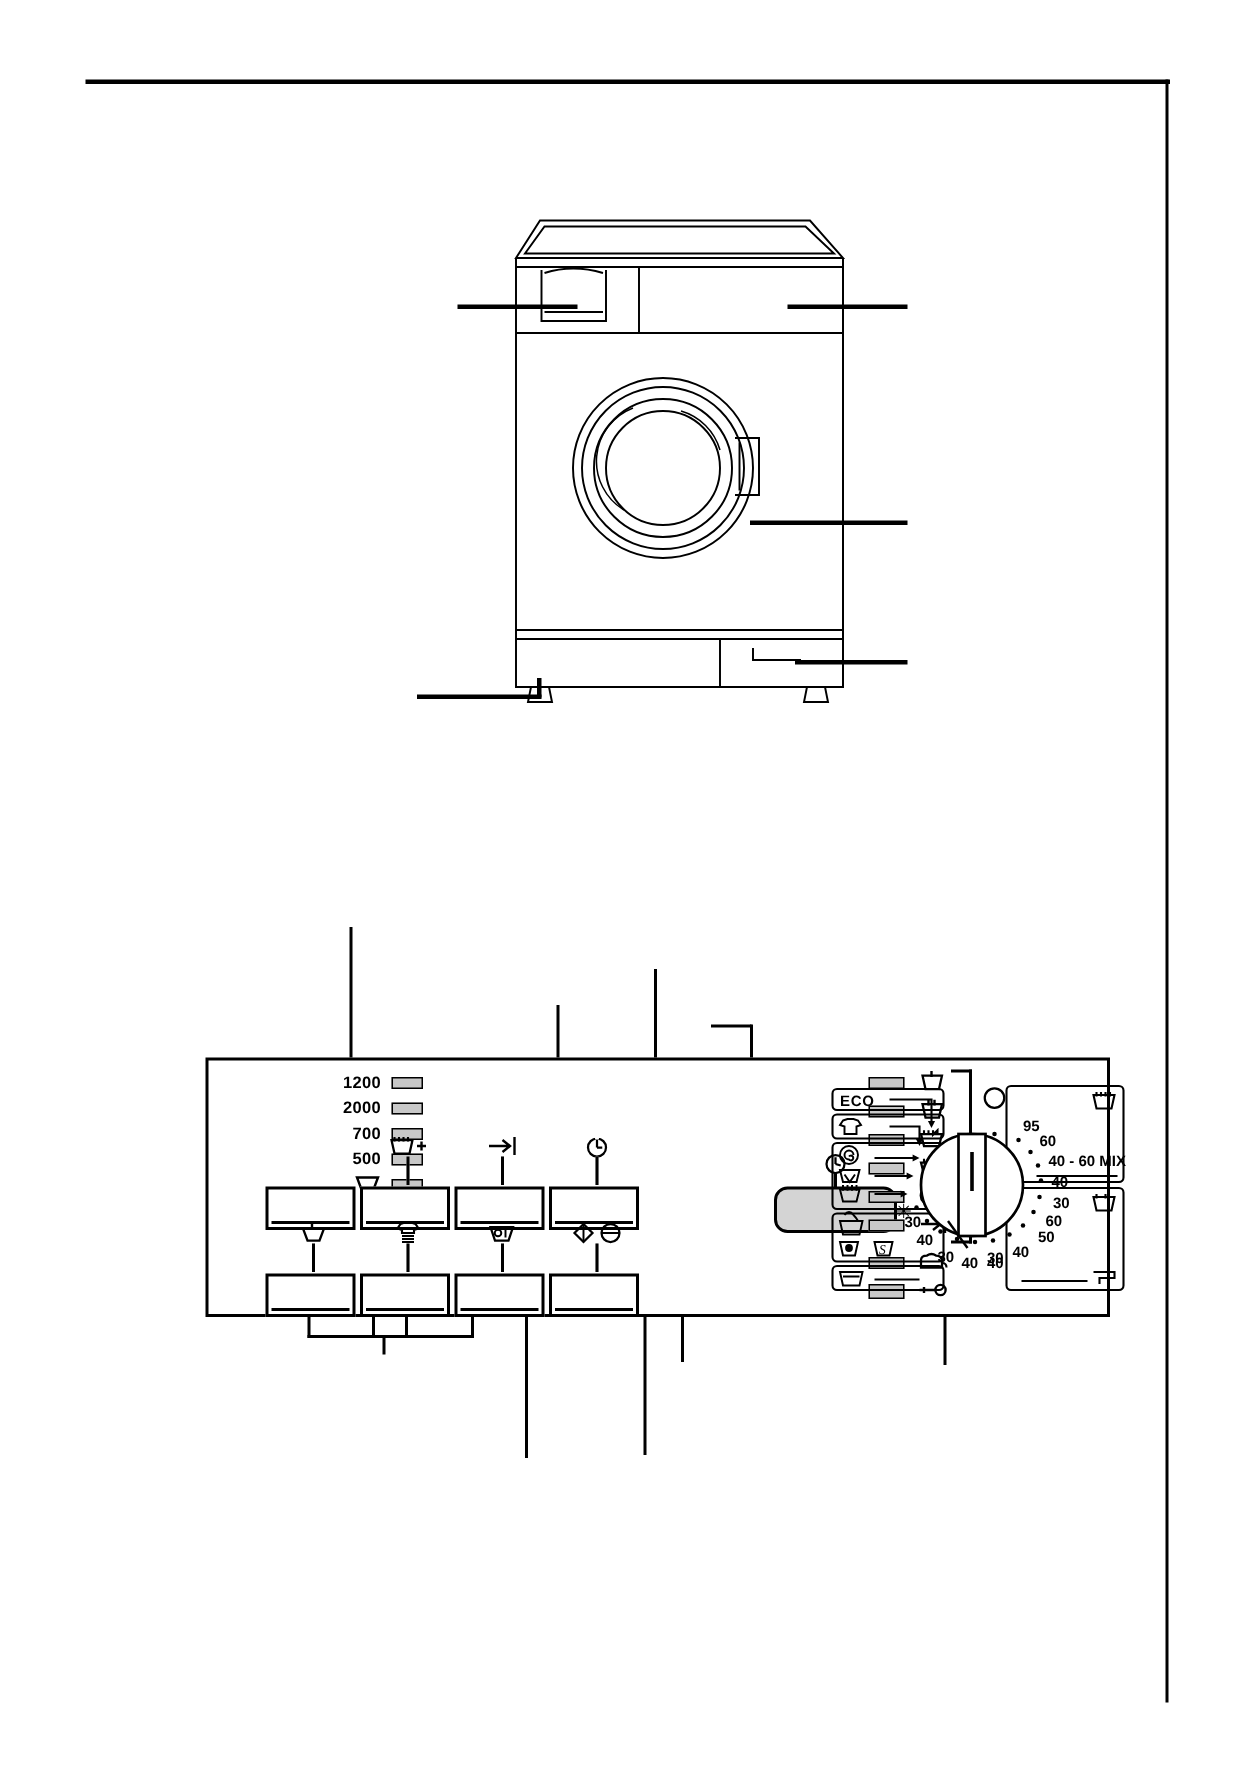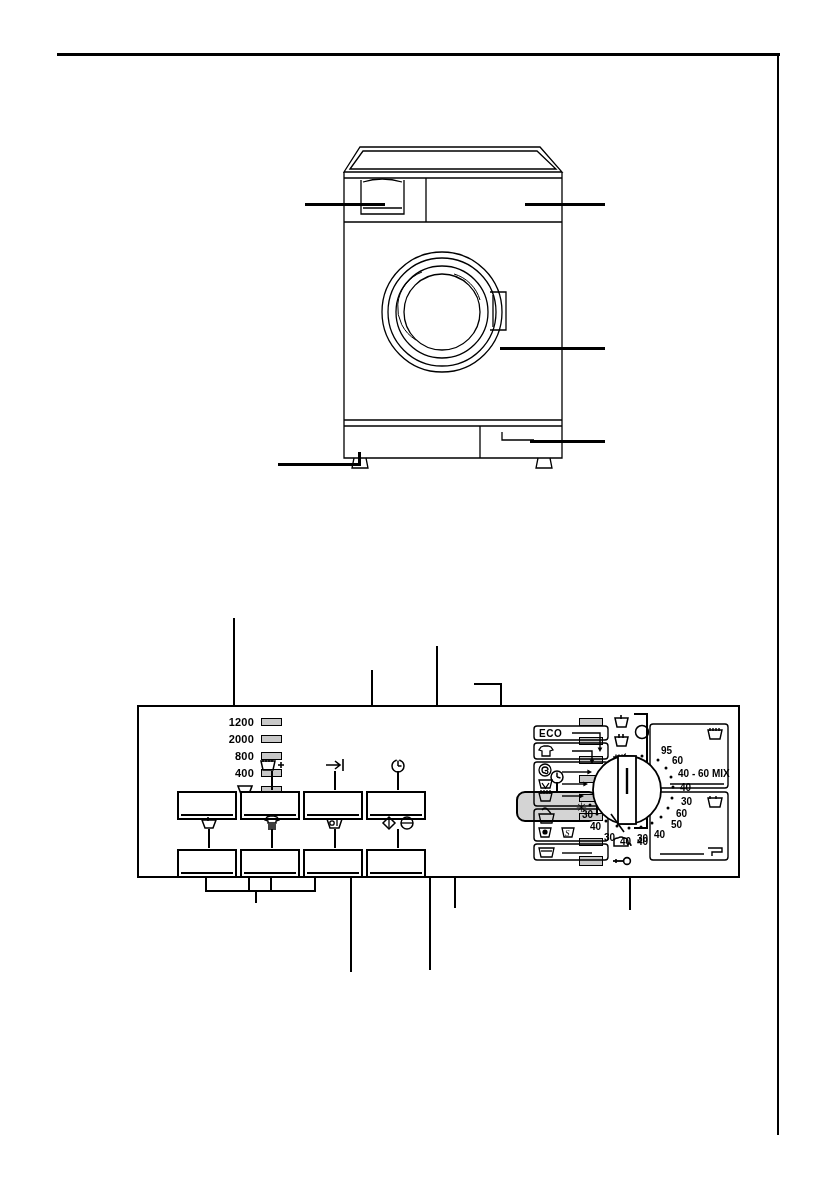--- a/index.html
+++ b/index.html
@@ -41,21 +41,21 @@
   .display-cap{position:absolute;left:377px;top:60px;width:82px;text-align:center;}
   .display-cap .led{margin:3px auto 0;}
 
   .prog-list{position:absolute;left:440px;top:5px;width:90px;}
   .prog-row{display:flex;align-items:center;height:19px;gap:8px;}
   .prog-row .sym{height:18px;line-height:18px;text-align:left;width:26px;}
 
   .bracket{position:absolute;border:2px solid #000;border-left:none;box-sizing:border-box;}
 
   
-  .dial-box{position:absolute;left:393px;top:15px;width:198px;height:142px;}
+  .dial-box{position:absolute;left:414px;top:15px;width:198px;height:142px;}
   .dial-box svg{display:block;}
 
   
   .lead{position:absolute;background:#000;}
 </style>
 </head>
 <body>
 
 <div class="page">
 
@@ -120,25 +120,25 @@
     <div class="spin-list">
       <div class="spin-row">
         <span class="spin-label">1200</span>
         <span class="led"></span>
       </div>
       <div class="spin-row">
         <span class="spin-label">2000</span>
         <span class="led"></span>
       </div>
       <div class="spin-row">
-        <span class="spin-label">800</span>
+        <span class="spin-label">700</span>
         <span class="led"></span>
       </div>
       <div class="spin-row">
-        <span class="spin-label">400</span>
+        <span class="spin-label">500</span>
         <span class="led"></span>
       </div>
       <div class="spin-row">
         <span class="sym">
           <svg width="18" height="12" viewBox="0 0 18 12">
               <path d="M2 2 L16 2 L13 10 L5 10 Z" fill="none" stroke="#000" stroke-width="1.6"></path>
             </svg>
         </span>
         <span class="led"></span>
       </div>

